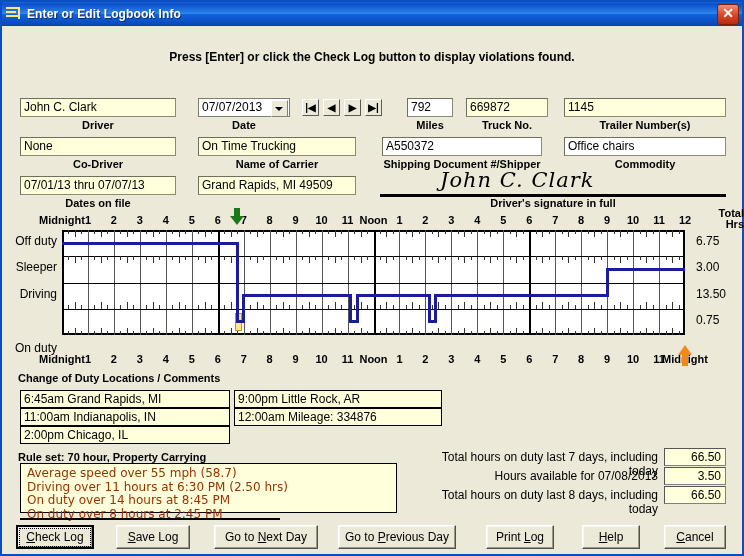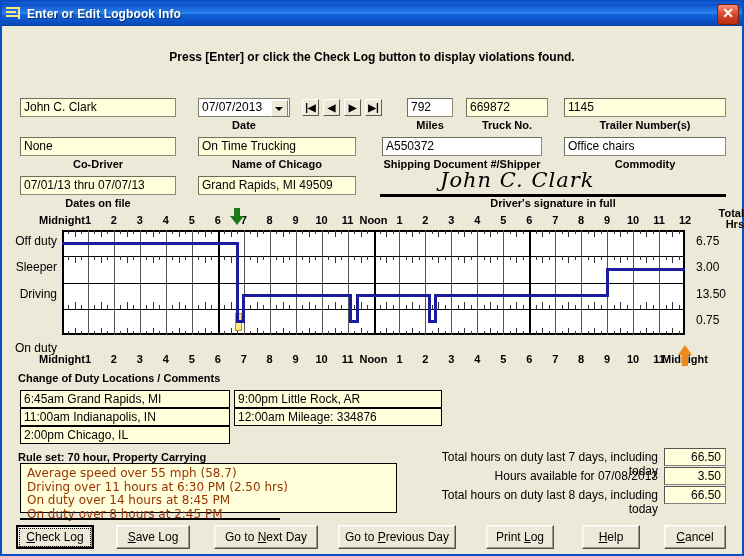--- a/index.html
+++ b/index.html
@@ -110,20 +110,21 @@
       <i style="left:0;top:8px;width:14px;height:2px;"></i>
       <i style="left:12px;top:0;width:2px;height:12px;"></i>
     </span>
     <span class="title-text">Enter or Edit Logbook Info</span>
     <div class="tb-close">✕</div>
   </div>
 
   <div class="headline">Press [Enter] or click the Check Log button to display violations found.</div>
 
   <div class="fld" style="left:18px;top:96px;width:156px;height:19px;">John C. Clark</div>
+  <div class="cap" style="left:18px;top:117px;width:156px;">Driver</div>
 
   <div class="combo" style="left:196px;top:96px;width:92px;height:19px;">
     <span>07/07/2013</span>
     <span class="arrow"></span>
   </div>
   <div class="cap" style="left:196px;top:117px;width:92px;">Date</div>
 
   <div class="navbtn" style="left:300px;top:97px;">
       <span>|◀</span>
     </div>
@@ -143,21 +144,21 @@
   <div class="fld" style="left:464px;top:96px;width:82px;height:19px;">669872</div>
   <div class="cap" style="left:464px;top:117px;width:82px;">Truck No.</div>
 
   <div class="fld" style="left:562px;top:96px;width:162px;height:19px;">1145</div>
   <div class="cap" style="left:562px;top:117px;width:162px;">Trailer Number(s)</div>
 
   <div class="fld" style="left:18px;top:135px;width:156px;height:19px;">None</div>
   <div class="cap" style="left:18px;top:156px;width:156px;">Co-Driver</div>
 
   <div class="fld" style="left:196px;top:135px;width:158px;height:19px;">On Time Trucking</div>
-  <div class="cap" style="left:196px;top:156px;width:158px;">Name of Chicago</div>
+  <div class="cap" style="left:196px;top:156px;width:158px;">Name of Carrier</div>
 
   <div class="fld white" style="left:380px;top:135px;width:160px;height:19px;">A550372</div>
   <div class="cap" style="left:378px;top:156px;width:164px;">Shipping Document #/Shipper</div>
 
   <div class="fld white" style="left:562px;top:135px;width:162px;height:19px;">Office chairs</div>
   <div class="cap" style="left:562px;top:156px;width:162px;">Commodity</div>
 
   <div class="fld" style="left:18px;top:174px;width:156px;height:19px;">07/01/13 thru 07/07/13</div>
   <div class="cap" style="left:18px;top:195px;width:156px;">Dates on file</div>
 

